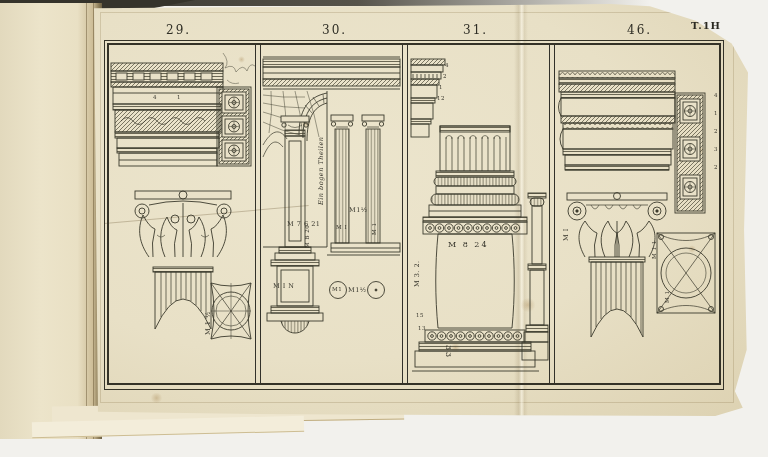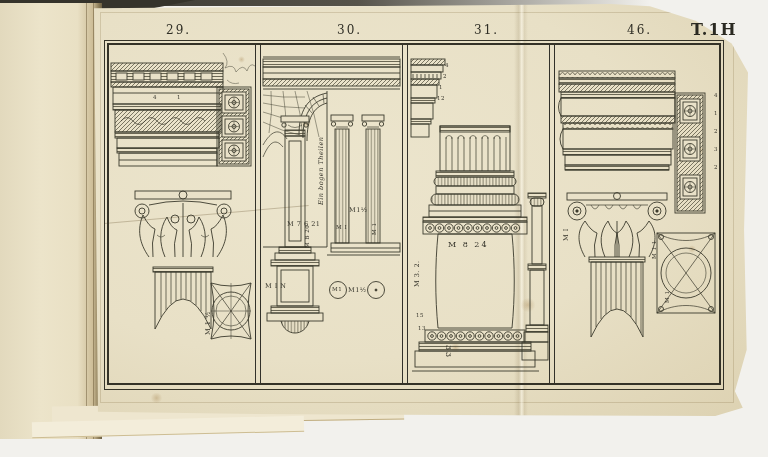--- a/index.html
+++ b/index.html
@@ -37,22 +37,22 @@
   
   .frame{position:absolute;left:104px;top:40px;width:618px;height:348px;z-index:3;
     border:1px solid #343227;}
   .frame-inner{margin:2px;border:2px solid #343227;height:338px;display:flex;}
   .panel{position:relative;flex:0 0 146px;height:338px;}
   .panel.p2,.panel.p3{flex-basis:141px}.panel.p4{flex-basis:168px}
   .divider{flex:0 0 4px;border-left:1.2px solid #32312a;border-right:1.2px solid #32312a;}
   .art{position:absolute;inset:0;width:100%;height:100%;}
   
   .hdr{position:absolute;top:23px;z-index:5;font-size:12px;color:#2f2e25;letter-spacing:2px;}
-  .h29{left:166px}.h30{left:337px}.h31{left:474px}.h32{left:627px}
-  .sig{position:absolute;top:20px;left:691px;z-index:5;font-size:16px;font-weight:bold;
+  .h29{left:166px}.h30{left:322px}.h31{left:463px}.h32{left:627px}
+  .sig{position:absolute;top:20px;left:691px;z-index:5;font-size:10px;font-weight:bold;
     color:#2b2a22;letter-spacing:1px;}
   .lbl{position:absolute;font-size:6.5px;color:#34332a;letter-spacing:.5px;white-space:nowrap;line-height:1;z-index:4;}
   .lbl.sm{font-size:5.5px}.lbl.lg{font-size:8px;letter-spacing:2px}
   .lbl.v{transform:rotate(-90deg);transform-origin:0 0;}
   .lbl.v90{transform:rotate(90deg);transform-origin:0 0;}
   .lbl.it{font-style:italic;}
 </style>
 </head>
 <body>
 
@@ -253,21 +253,21 @@
               <circle cx="115" cy="245" r="1" fill="#3b3a2d"></circle>
             </g>
           </g>
         </svg>
         <span class="lbl v it" style="left:57px;top:160px">Ein bogen Theilen</span>
         <span class="lbl" style="left:26px;top:176px">M 7 6 21</span>
         <span class="lbl v sm" style="left:44px;top:203px">M B 20</span>
         <span class="lbl" style="left:88px;top:162px">M1½</span>
         <span class="lbl sm" style="left:75px;top:180px">M I</span>
         <span class="lbl v sm" style="left:111px;top:190px">M 1</span>
-        <span class="lbl" style="left:4px;top:238px">M I N</span>
+        <span class="lbl" style="left:12px;top:238px">M I N</span>
         <span class="lbl sm" style="left:71px;top:242px">M1</span>
         <span class="lbl" style="left:87px;top:242px">M1½</span>
       </section>
 
       <div class="divider"></div>
 
       <section class="panel p3">
         <svg class="art" viewBox="0 0 141 338" preserveAspectRatio="none">
           <g stroke="#3b3a2d" fill="none" stroke-width="0.9">
             <g>

